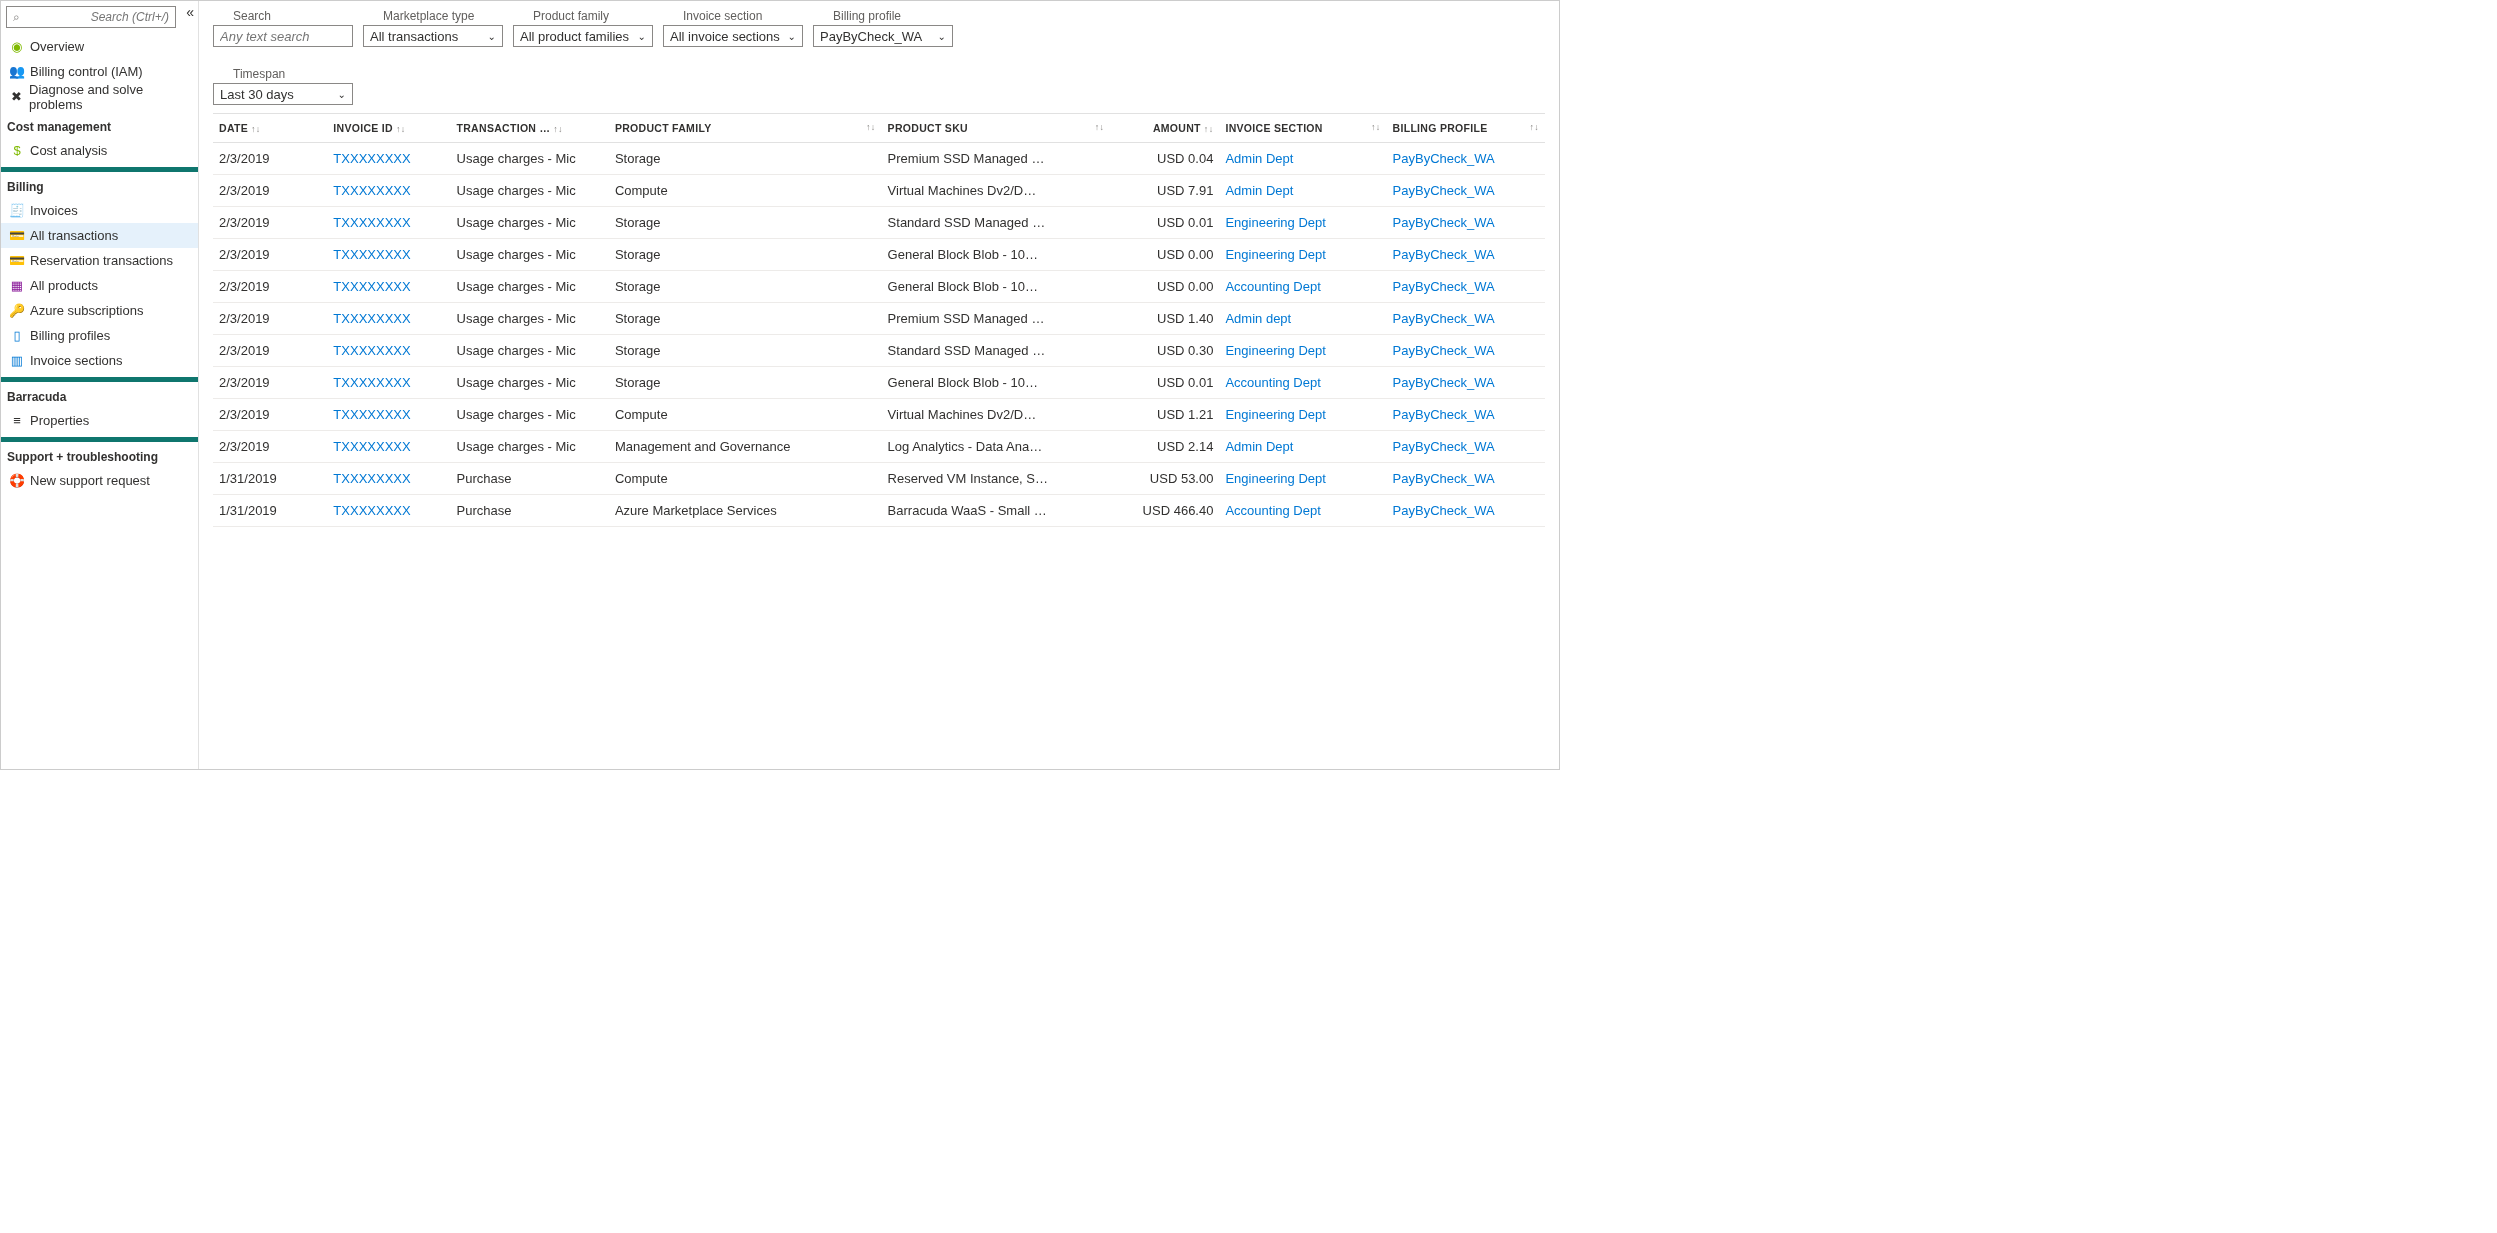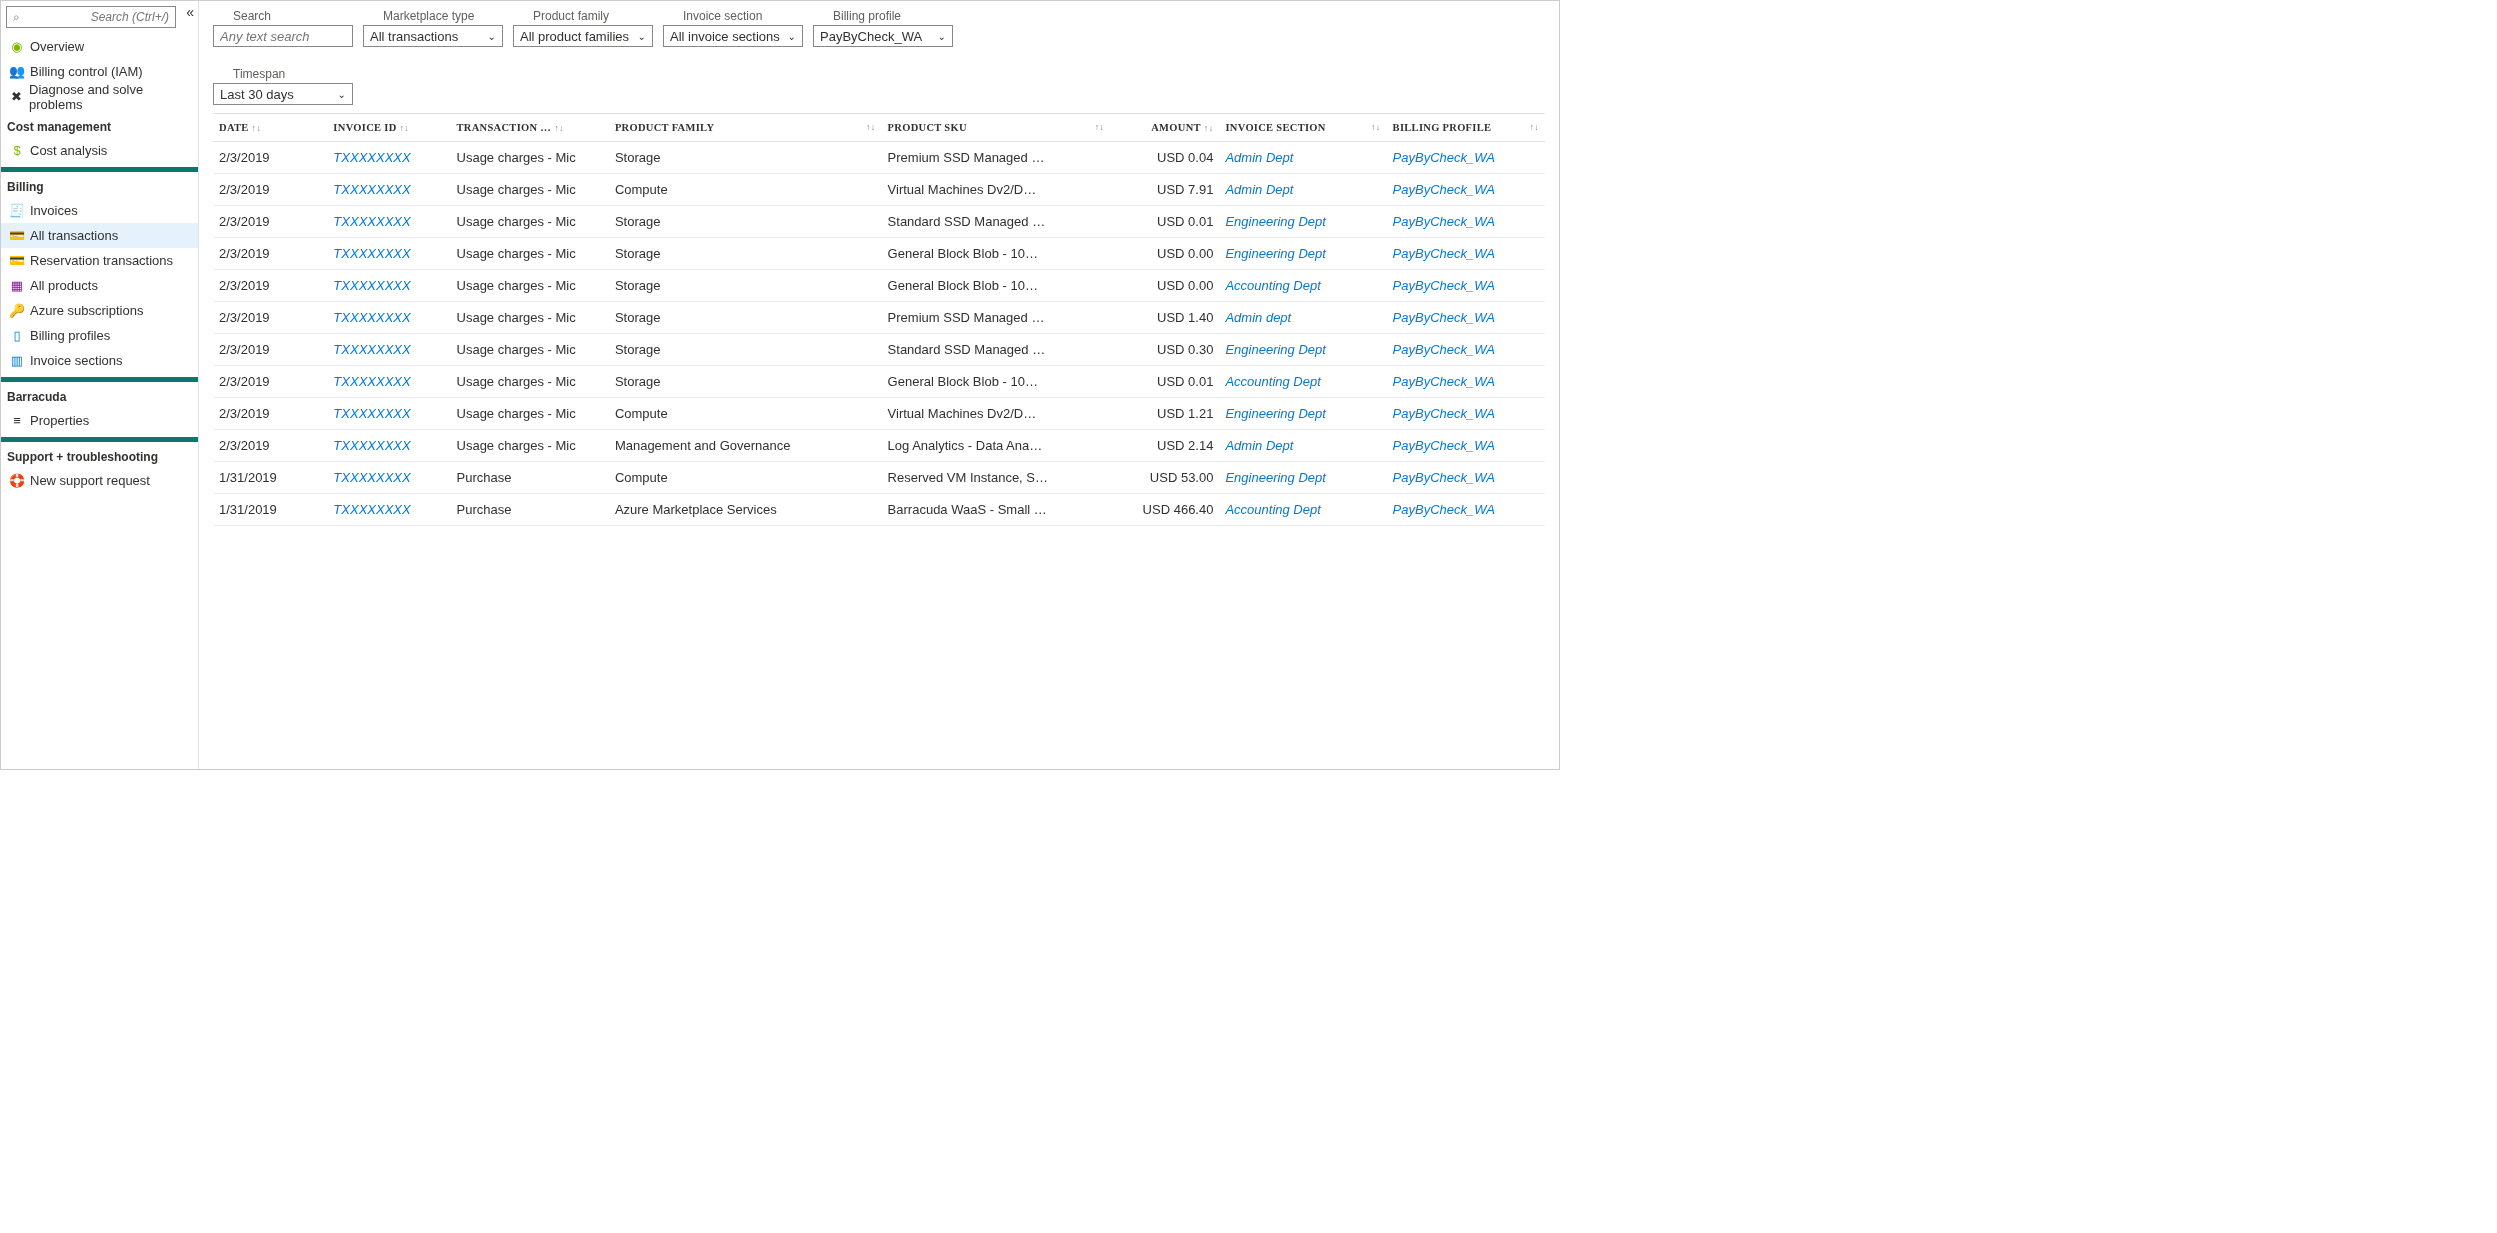--- a/index.html
+++ b/index.html
@@ -143,32 +143,31 @@
     overflow: hidden;
     text-overflow: ellipsis;
   }
   th {
     font-size: 10.5px;
     font-weight: 600;
     color: #323130;
     letter-spacing: 0.3px;
     border-bottom: 1px solid #e1e1e1;
     cursor: pointer;
-    font-family: Liberation Serif, serif;
   }
   .sort {
     color: #8a8886;
     font-size: 9px;
     margin-left: 3px;
   }
   td {
     border-bottom: 1px solid #edebe9;
     color: #323130;
   }
-  .link { color: #0078d4; cursor: pointer; font-style: italic; }
+  .link { color: #0078d4; cursor: pointer; }
   .amount { text-align: right; }
   col.date { width: 65px; }
   col.inv { width: 70px; }
   col.type { width: 90px; }
   col.family { width: 155px; }
   col.sku { width: 130px; }
   col.amt { width: 62px; }
   col.section { width: 95px; }
   col.profile { width: 90px; }
 </style>

